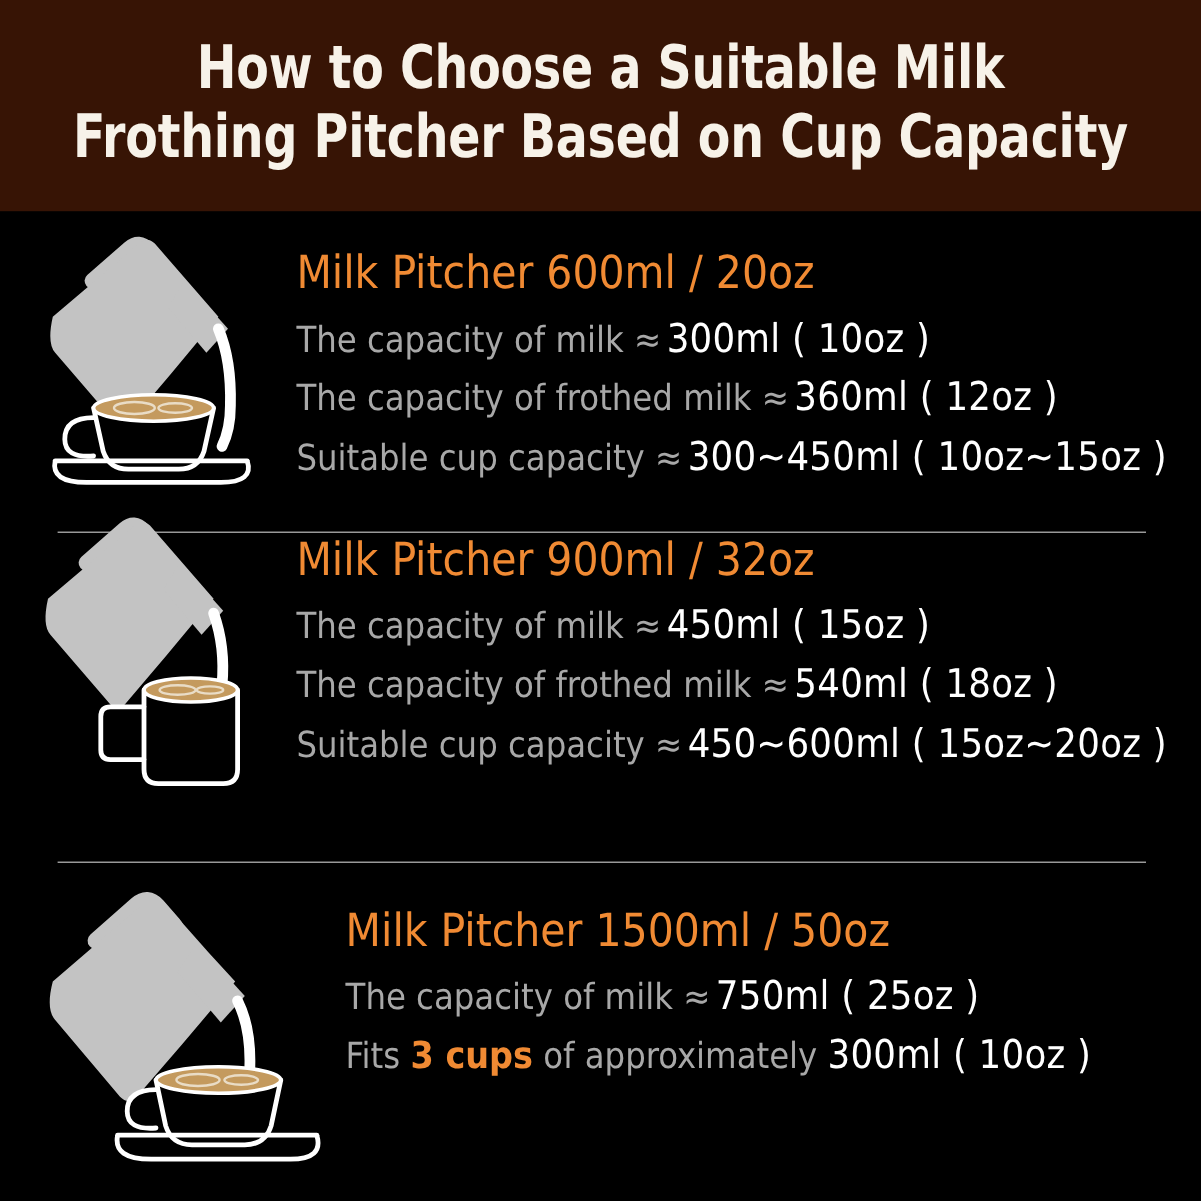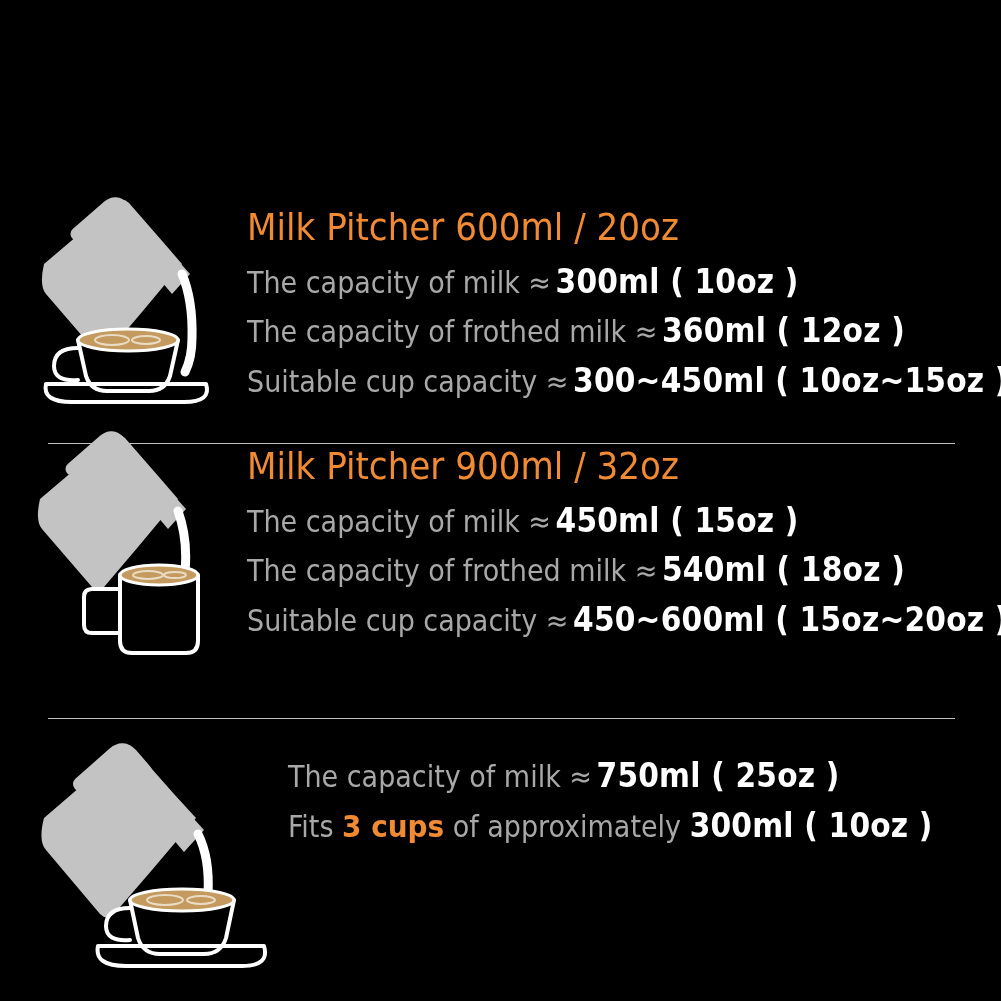--- a/index.html
+++ b/index.html
@@ -120,34 +120,40 @@
     font-family: "Liberation Sans Narrow", "DejaVu Sans Condensed", "Liberation Sans", sans-serif;
   }
   .spec-label {
     color: #A8A8A8;
     font-size: 30px;
     font-weight: normal;
   }
   .spec-value {
     color: #FFFFFF;
     font-size: 33px;
-    font-weight: bold;
+    font-weight: normal;
     letter-spacing: 0.2px;
   }
   .spec-accent {
     color: #F08A33;
     font-size: 31px;
     font-weight: bold;
   }
 </style>
 </head>
 <body>
 
 <div class="page">
 
+  <div class="header">
+    <div class="header-title">
+      <span class="ln">How to Choose a Suitable Milk</span>
+      <span class="ln">Frothing Pitcher Based on Cup Capacity</span>
+    </div>
+  </div>
 
   <div class="section" id="section-0">
     <div class="icon-col">
       <svg class="pour-icon" width="200" height="215" viewBox="0 0 200 215">
 
         <path d="M55 44 L86 17 Q94 10 101 18 L112 31 Q118 38 110 44 L92 60" fill="none" stroke="#C3C3C3" stroke-width="13" stroke-linecap="round" stroke-linejoin="round"></path>
 
         <path d="M22 74 L95 12 Q101 7 107 13 L141 52 L160 74
                  L120 122 L86 162 Q80 168 74 162 L24 104 Q17 96 22 74 Z" fill="#C3C3C3"></path>
 
@@ -247,20 +253,21 @@
         <ellipse cx="147" cy="160" rx="18" ry="5" fill="none" stroke="#E9DCC6" stroke-width="2"></ellipse>
         <ellipse cx="183" cy="160" rx="14" ry="4" fill="none" stroke="#E9DCC6" stroke-width="2"></ellipse>
 
         <path d="M112 168 Q88 168 88 186 Q88 202 112 200" fill="none" stroke="#FFFFFF" stroke-width="4" stroke-linecap="round"></path>
 
         <path d="M80 206 Q76 226 108 226 L224 226 Q252 226 246 206" fill="none" stroke="#FFFFFF" stroke-width="4" stroke-linejoin="round"></path>
         <path d="M80 206 L246 206" stroke="#FFFFFF" stroke-width="4" stroke-linecap="round"></path>
       </svg>
     </div>
     <div class="text-col">
+      <div class="sec-title">Milk Pitcher 1500ml / 50oz</div>
       <div class="spec-line">
         <span class="spec-label">The capacity of milk ≈</span>
         <span class="spec-value">750ml ( 25oz )</span>
       </div>
       <div class="spec-line">
         <span class="spec-label">Fits </span><span class="spec-accent">3 cups</span><span class="spec-label"> of approximately </span><span class="spec-value">300ml ( 10oz )</span>
       </div>
     </div>
   </div>
 

